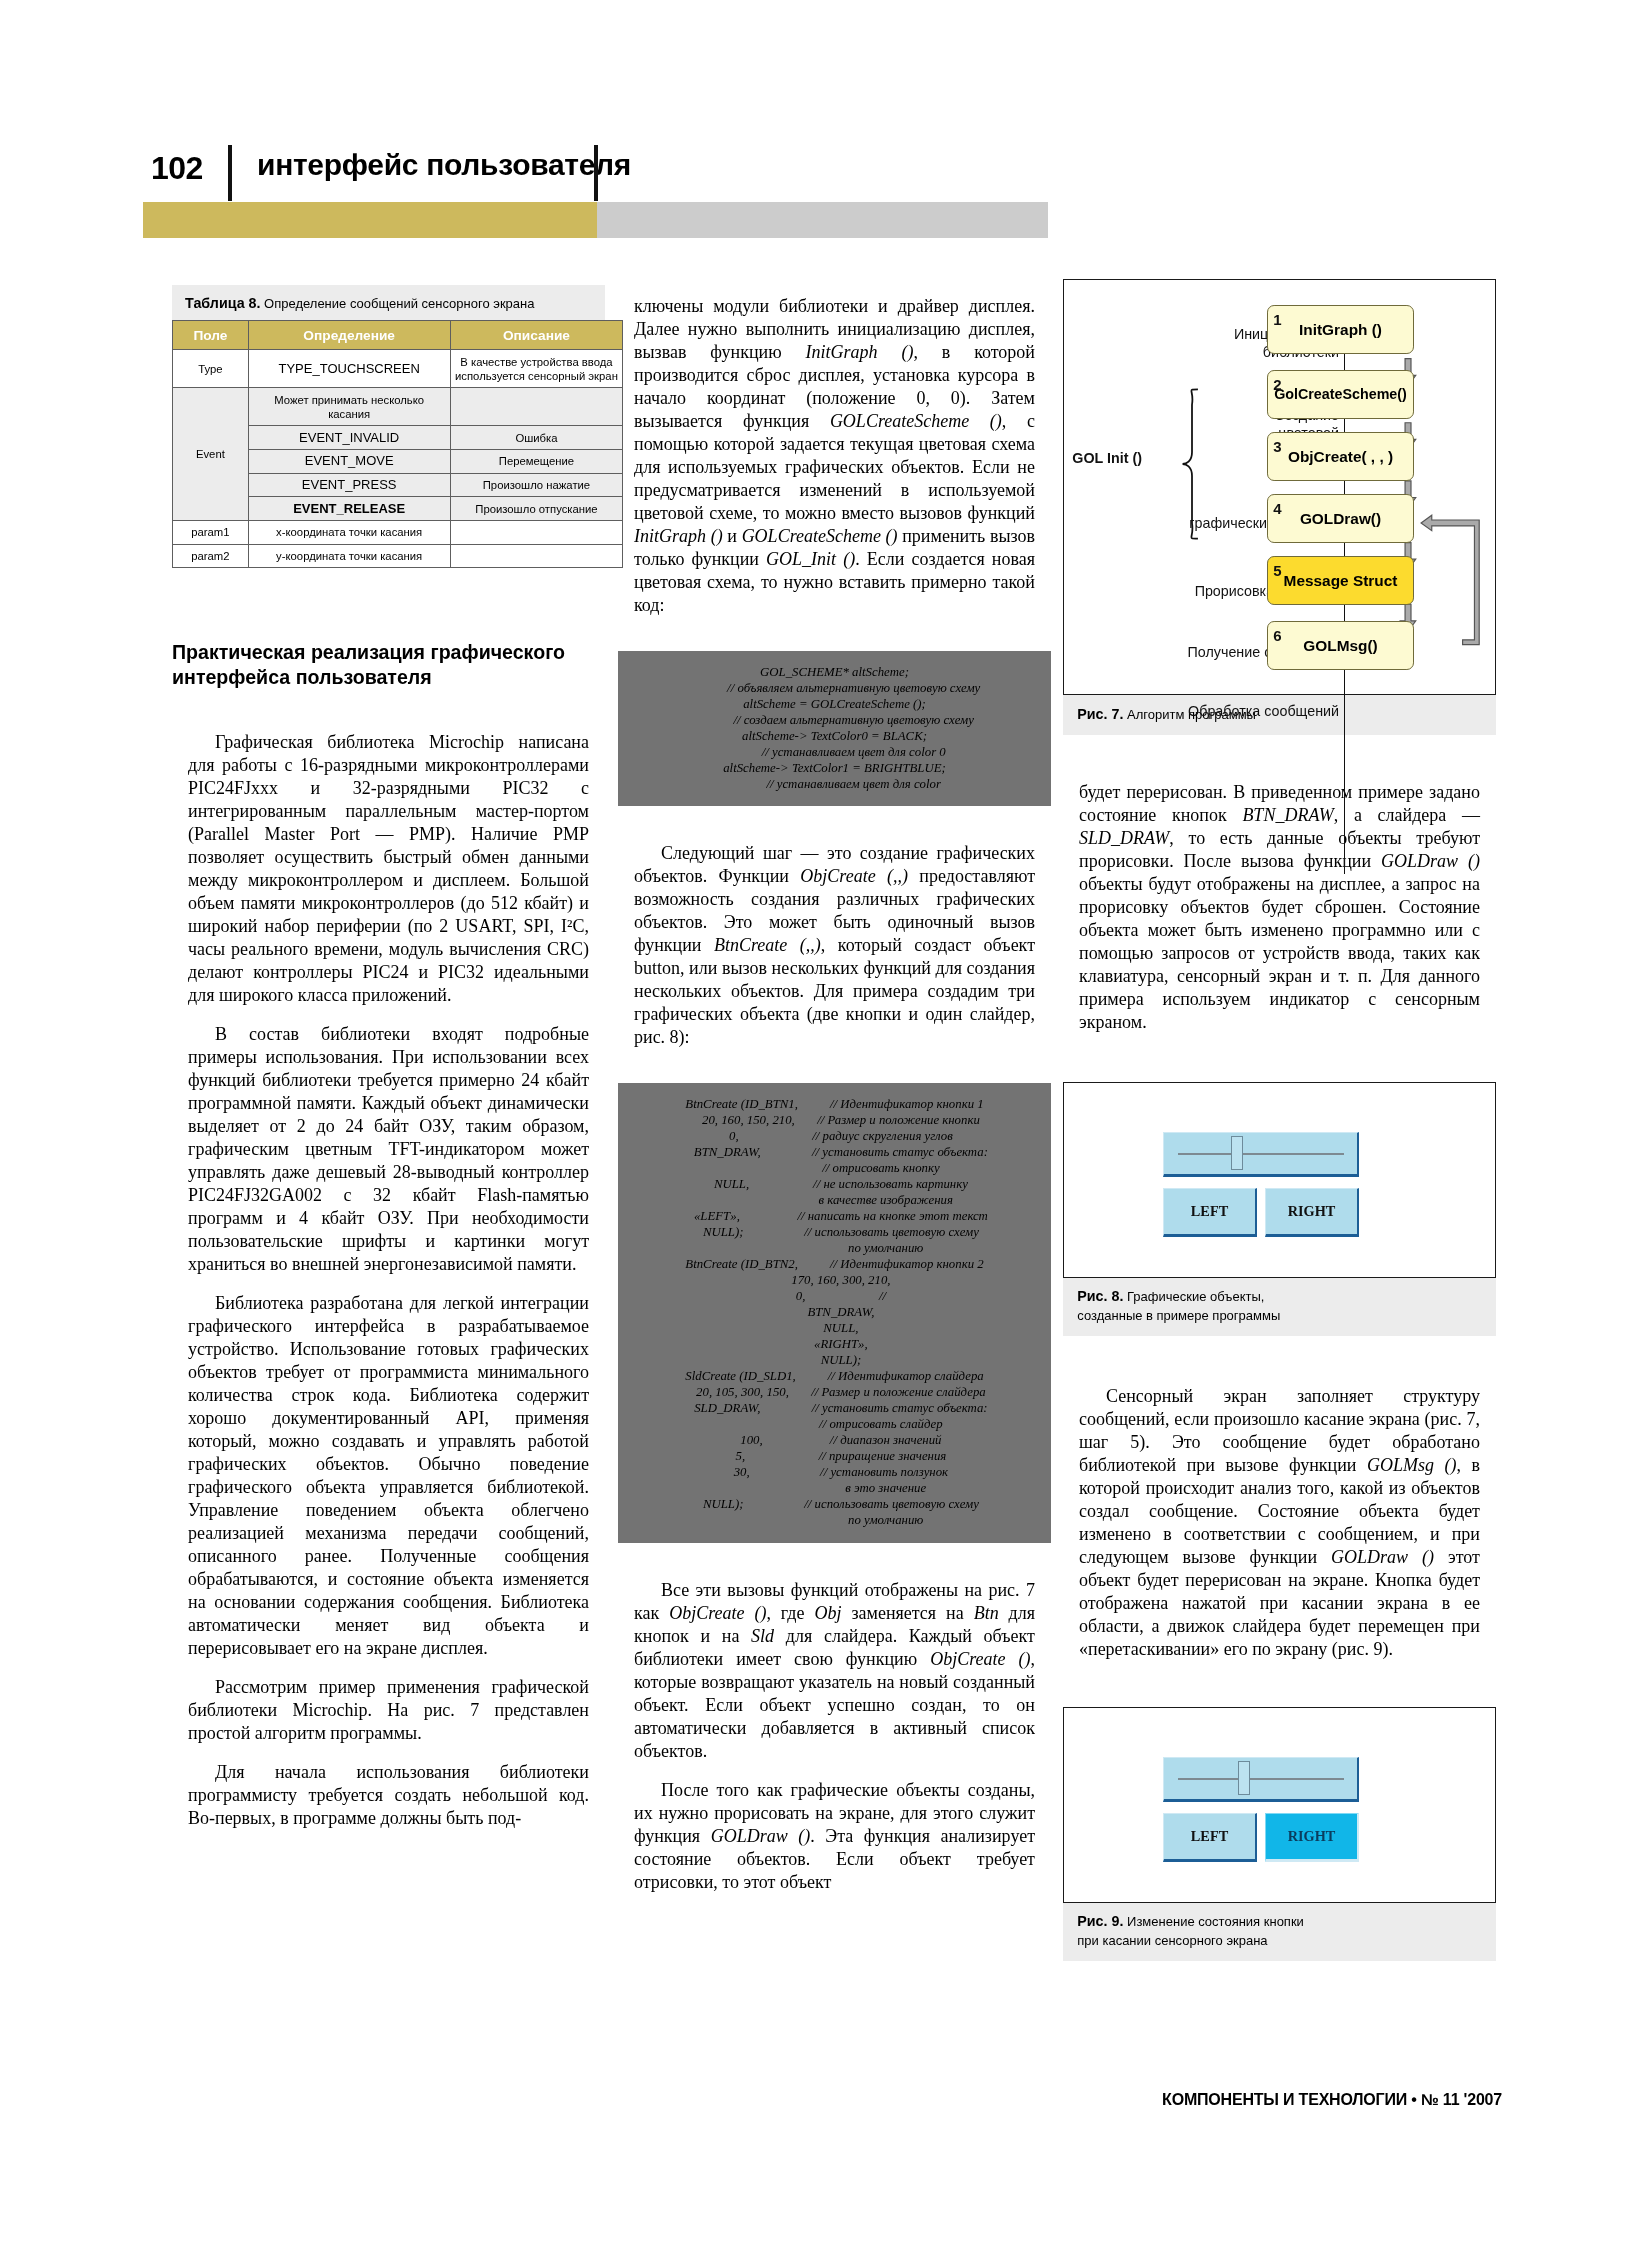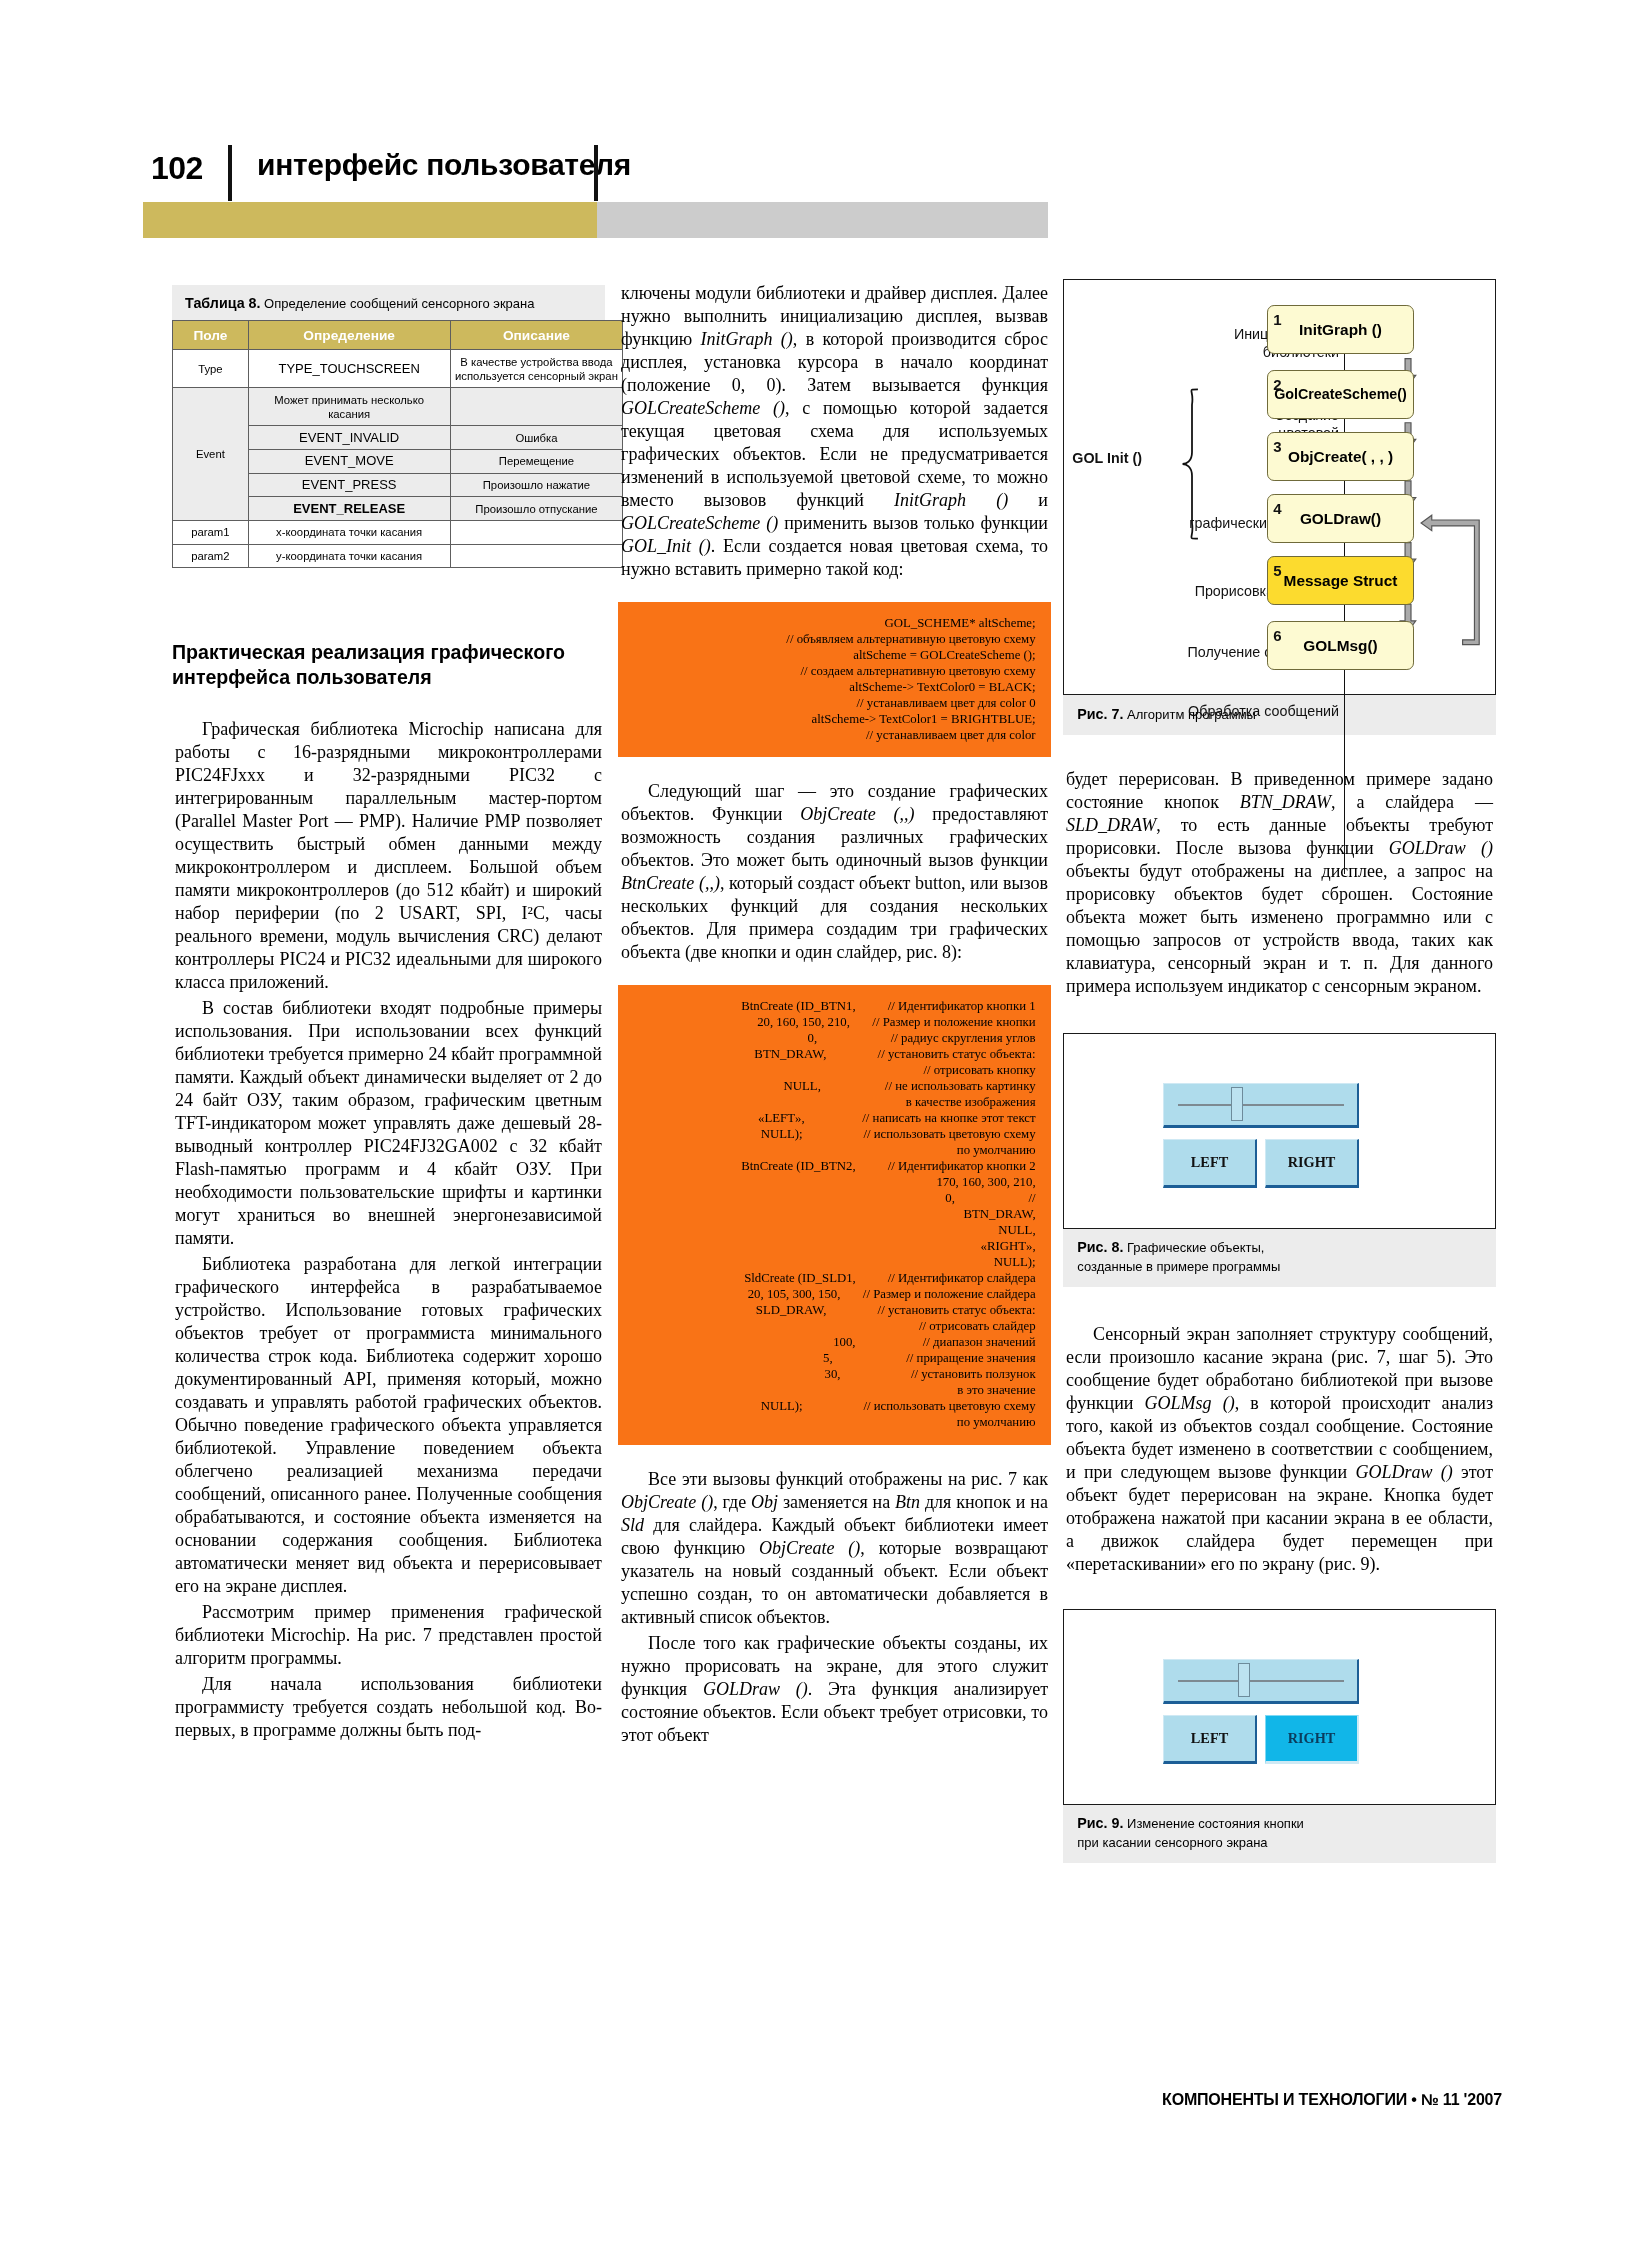--- a/index.html
+++ b/index.html
@@ -14,21 +14,21 @@
   #head-title{position:absolute;left:257px;top:148px;font-family:"Liberation Sans",sans-serif;
               font-weight:bold;font-size:30px;letter-spacing:-0.3px;}
   #band-gold{position:absolute;left:143px;top:202px;width:455px;height:36px;background:#cdb95d;}
   #band-grey{position:absolute;left:597px;top:202px;width:451px;height:36px;background:#cccccc;}
 
   
   .col{position:absolute;width:433px;text-align:justify;font-size:18px;line-height:23px;}
   #col1{left:172px;top:279px;}
   #col2{left:618px;top:279px;}
   #col3{left:1063px;top:279px;}
-  .col p{margin:3px;text-indent:27px;}
+  .col p{margin:16px;text-indent:27px;}
   .col p.noind{text-indent:0;}
   i{font-style:italic;}
 
   
   #tbl-wrap{position:absolute;left:172px;top:285px;width:433px;}
   #tbl-cap{background:#ececec;padding:9.5px 13px 8.3px 13px;font-family:"Liberation Sans",sans-serif;
            font-size:13px;line-height:16.6px;}
   #tbl-cap b{font-size:14.3px;}
   table.t8{border-collapse:collapse;width:433px;font-family:"Liberation Sans",sans-serif;
            font-size:11.3px;table-layout:fixed;}
@@ -36,22 +36,22 @@
               border:1.2px solid #5e5e5e;}
   table.t8 td{border:1.2px solid #5e5e5e;padding:4.2px 3.6px;text-align:center;vertical-align:middle;line-height:14.3px;}
   td.grey{background:#ececec;}
   .c1{width:70px;} .c2{width:196px;} .c3{width:167px;}
 
   
   .sec-head{font-family:"Liberation Sans",sans-serif;font-weight:bold;font-size:19.6px;
             line-height:25px;text-align:left;}
 
   
-  .code{background:#f97316;font-family:"Liberation Serif",serif;font-size:12.8px;
-        line-height:16px;padding:13px 15.4px 14.3px 15.4px;white-space:pre;text-align:right;}
+  .code{background:#737373;font-family:"Liberation Serif",serif;font-size:12.8px;
+        line-height:16px;padding:13px 15.4px 14.3px 15.4px;white-space:pre;text-align:center;font-style:italic;}
 
   
   .figbox{border:1.8px solid #1a1a1a;background:#fff;position:relative;box-sizing:border-box;}
   .figcap{background:#ececec;font-family:"Liberation Sans",sans-serif;font-size:13px;
           line-height:18.4px;padding:9.5px 14.3px 10.7px 14.3px;}
   .figcap b{font-size:14.3px;}
 
   
   #fig7box{width:433px;height:416px;}
   .fnode{position:absolute;border:1.5px solid #6f6a3a;border-radius:7.1px;background:#fdfad2;

